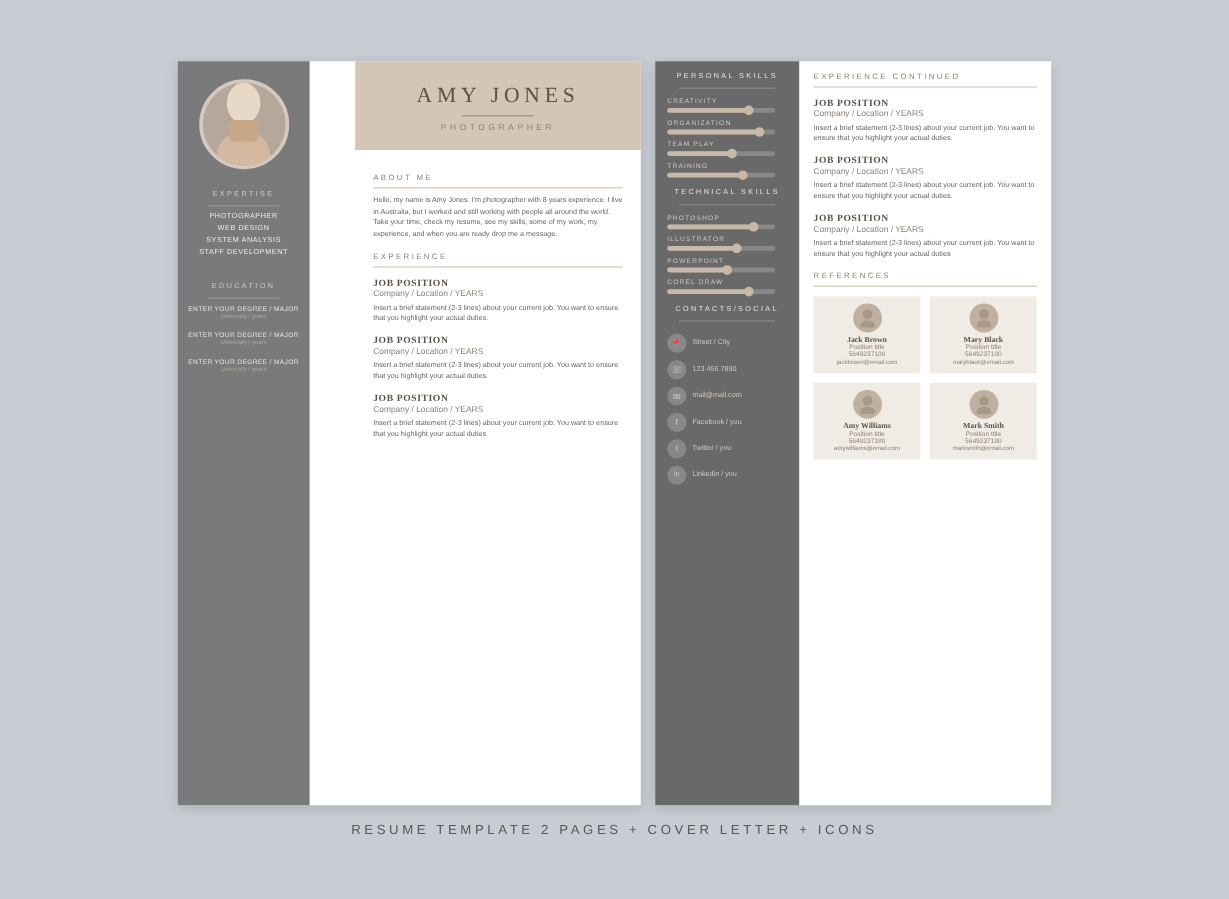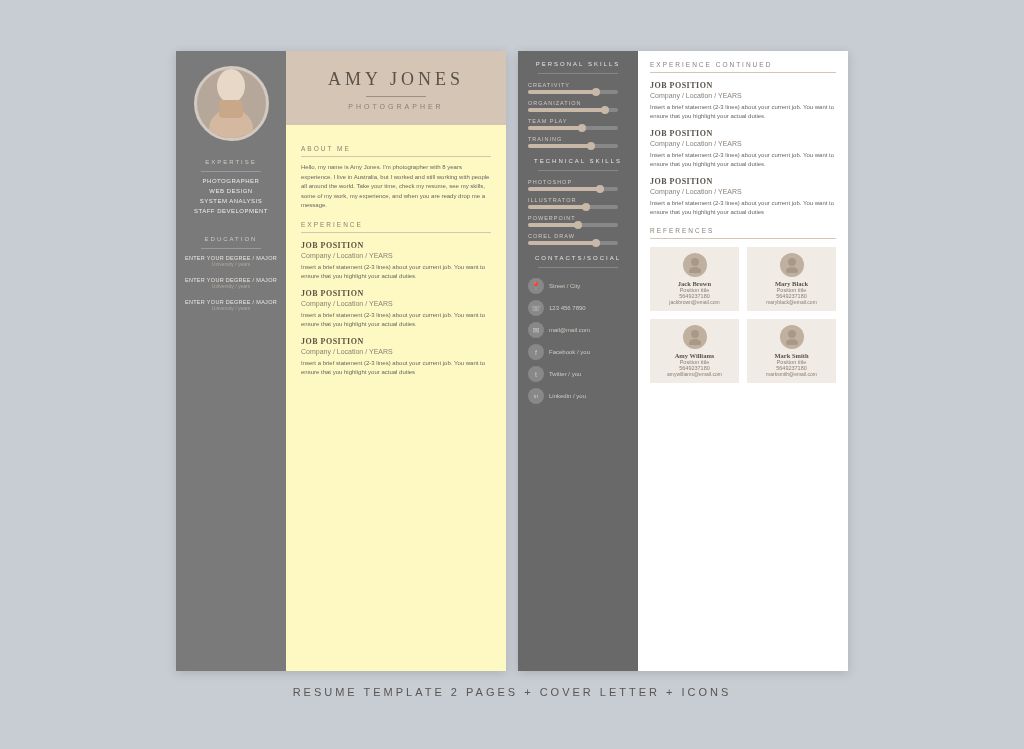--- a/index.html
+++ b/index.html
@@ -18,24 +18,25 @@
     .page-wrapper {
       display: flex;
       gap: 12px;
       align-items: flex-start;
       justify-content: center;
     }
 
     
     .page1 {
       display: flex;
-      width: 330px;
+      width: 386px;
       height: 620px;
-      background: #fef9c3;
+      background: #ffffff;
       box-shadow: 0 2px 10px rgba(0,0,0,0.15);
+      gap: 38px;
     }
 
     .sidebar {
       width: 110px;
       background: #7a7a7a;
       display: flex;
       flex-direction: column;
       align-items: center;
       padding-top: 15px;
       flex-shrink: 0;

